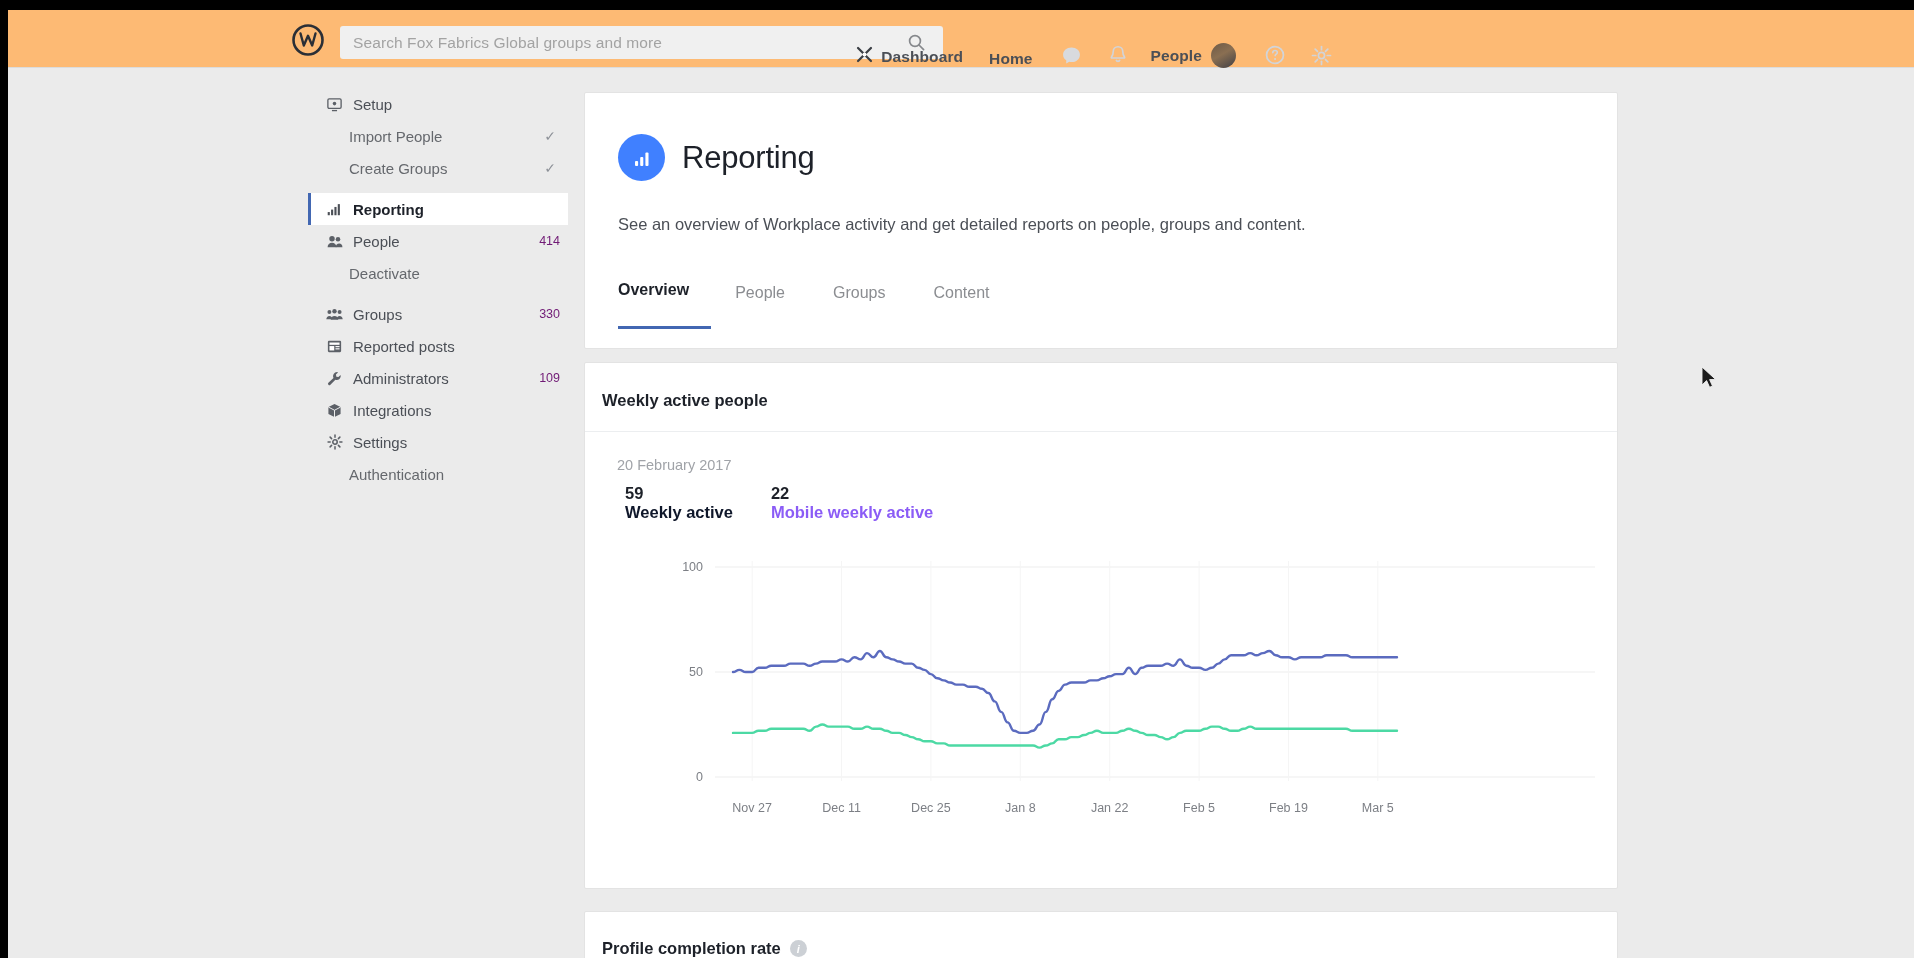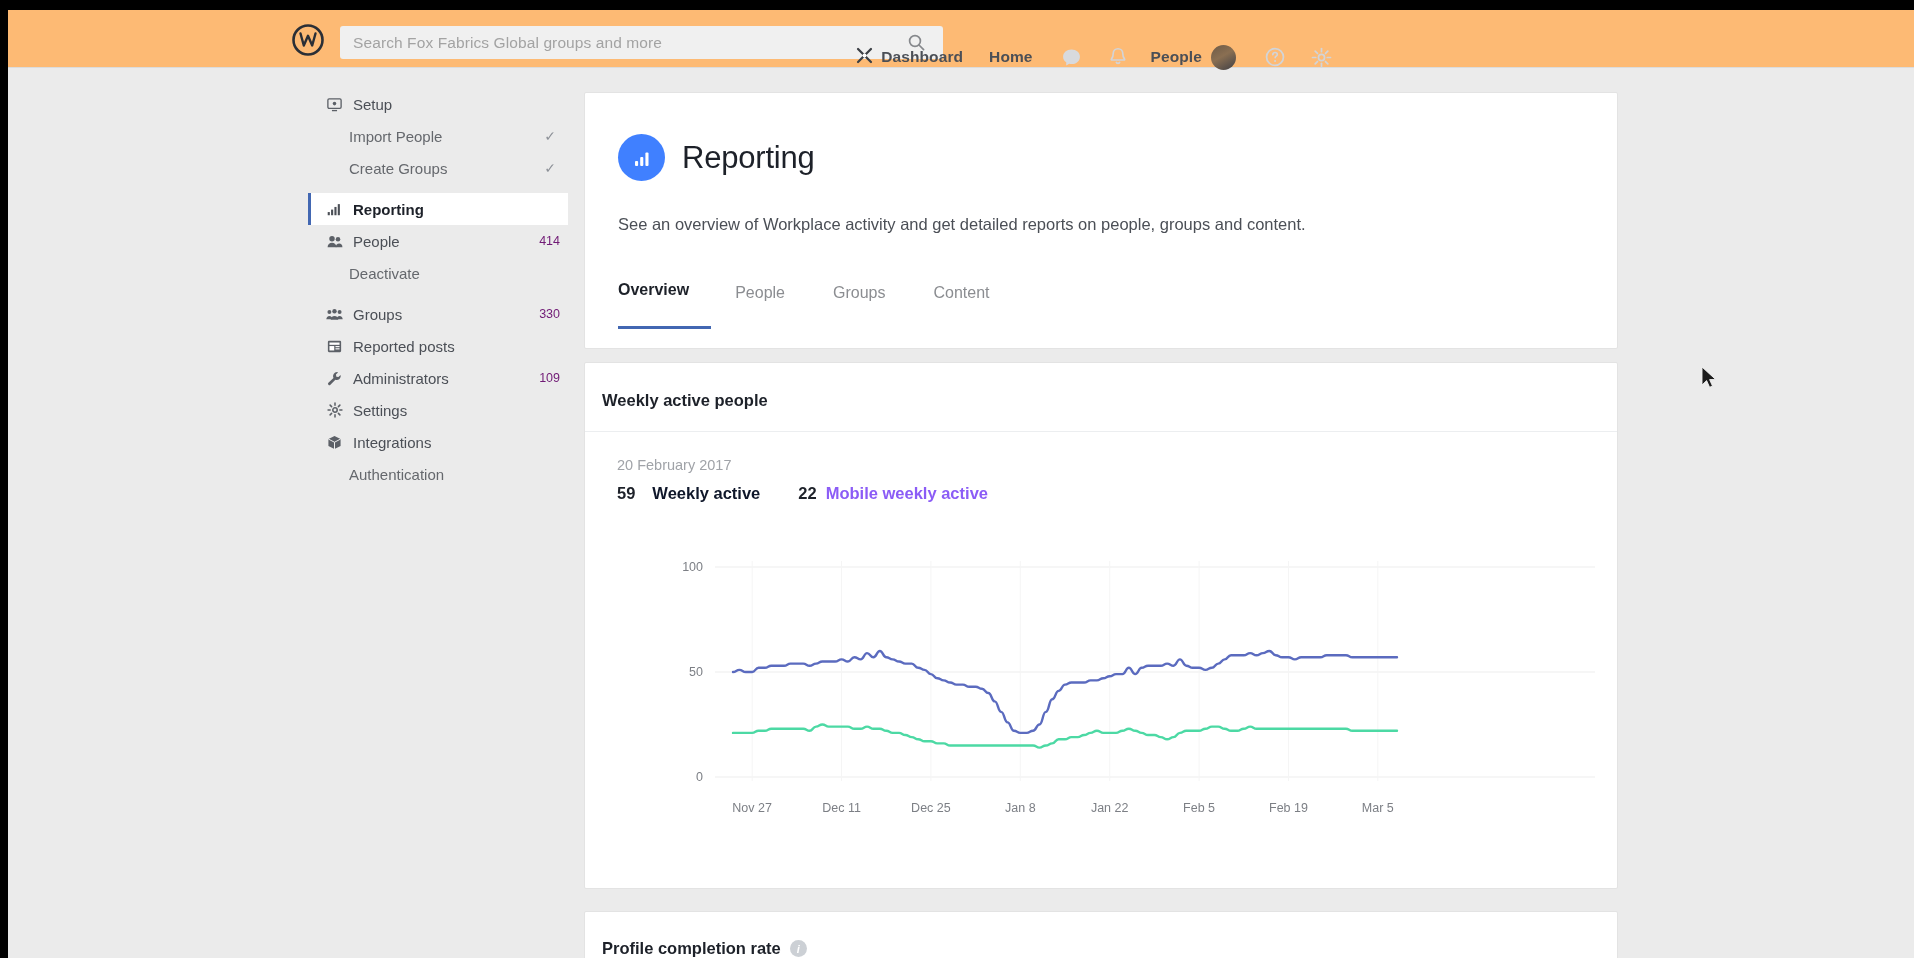--- a/index.html
+++ b/index.html
@@ -35,21 +35,21 @@
   }
   #search-placeholder {
     position: absolute; left: 13px; top: 8px;
     font-size: 15.5px; color: #a3a3a3; letter-spacing: .1px;
     white-space: nowrap;
   }
   #search-icon {
     position: absolute; right: 18px; top: 8px;
     width: 17px; height: 17px;
   }
-  .nav-right { position: absolute; top: 18px; height: 58px; display: flex; align-items: center; }
+  .nav-right { position: absolute; top: 0; height: 58px; display: flex; align-items: flex-end; }
   #nav-right { right: 560px; }
   .nav-item {
     display: flex; align-items: center; gap: 7px;
     margin-right: 26px;
     font-size: 15.5px; color: #4b4f56; font-weight: bold;
     letter-spacing: .1px; white-space: nowrap;
   }
   .nav-plain { font-weight: bold; color: #4b4f56; }
   .nav-icon-btn {
     width: 26px; height: 26px; margin-right: 20px;
@@ -144,21 +144,21 @@
     border-top: 1px solid #eceef0;
   }
   #chart-date {
     position: absolute; left: 32px; top: 94px;
     font-size: 14.5px; color: #a0a3a8;
   }
   #chart-legend {
     position: absolute; left: 32px; top: 121px;
     display: flex; align-items: baseline;
   }
-  .legend-group { display: flex; align-items: baseline; margin-right: 38px; white-space: nowrap; }
+  .legend-group { display: flex; align-items: baseline; margin-right: 38px; white-space: nowrap; flex-direction: column; }
   .legend-val { font-size: 16.5px; font-weight: bold; color: #1d2129; margin-right: 9px; }
   .legend-lbl { font-size: 16.5px; font-weight: bold; }
 
   #plot { position: absolute; left: 0; top: 158px; width: 100%; height: 360px; }
 
   #profile-title {
     position: absolute; left: 17px; top: 27px;
     display: flex; align-items: center; gap: 9px;
     font-size: 16.5px; font-weight: bold; color: #1d2129;
   }
@@ -337,47 +337,47 @@
         <span class="side-ico">
           <svg viewBox="0 0 17 17" width="15" height="15">
             <path d="M11.4 1.2a4.6 4.6 0 0 0-4.1 6.6L1.6 13.4a1.6 1.6 0 0 0 2.3 2.3l5.6-5.7a4.6 4.6 0 0 0 5.9-5.6l-2.5 2.5-2.3-.5-.5-2.3 2.4-2.4a4.8 4.8 0 0 0-1.1-.5z" fill="#5c6067"></path>
           </svg>
         </span>
         <span class="side-label">Administrators</span>
         <span class="side-count">109</span>
       </div>
       <div class="side-row">
         <span class="side-ico">
+          <svg viewBox="0 0 17 17" width="15" height="15">
+            <path d="M8.5 1 15.4 4.6v7.8L8.5 16 1.6 12.4V4.6z" fill="#5c6067"></path>
+            <path d="M1.6 4.6 8.5 8.2l6.9-3.6" fill="none" stroke="#fff" stroke-width="1"></path>
+            <line x1="8.5" y1="8.2" x2="8.5" y2="16" stroke="#fff" stroke-width="1"></line>
+          </svg>
+        </span>
+        <span class="side-label">Integrations</span>
+      </div>
+      <div class="side-row">
+        <span class="side-ico">
           <svg viewBox="0 0 18 18" width="16" height="16">
             <g fill="none" stroke="#5c6067" stroke-width="1.7">
               <circle cx="9" cy="9" r="2.5"></circle>
               <g stroke-linecap="round">
                 <line x1="9" y1="1.2" x2="9" y2="3.6"></line>
                 <line x1="9" y1="14.4" x2="9" y2="16.8"></line>
                 <line x1="1.2" y1="9" x2="3.6" y2="9"></line>
                 <line x1="14.4" y1="9" x2="16.8" y2="9"></line>
                 <line x1="3.5" y1="3.5" x2="5.2" y2="5.2"></line>
                 <line x1="12.8" y1="12.8" x2="14.5" y2="14.5"></line>
                 <line x1="14.5" y1="3.5" x2="12.8" y2="5.2"></line>
                 <line x1="5.2" y1="12.8" x2="3.5" y2="14.5"></line>
               </g>
             </g>
           </svg>
         </span>
         <span class="side-label">Settings</span>
-      </div>
-      <div class="side-row">
-        <span class="side-ico">
-          <svg viewBox="0 0 17 17" width="15" height="15">
-            <path d="M8.5 1 15.4 4.6v7.8L8.5 16 1.6 12.4V4.6z" fill="#5c6067"></path>
-            <path d="M1.6 4.6 8.5 8.2l6.9-3.6" fill="none" stroke="#fff" stroke-width="1"></path>
-            <line x1="8.5" y1="8.2" x2="8.5" y2="16" stroke="#fff" stroke-width="1"></line>
-          </svg>
-        </span>
-        <span class="side-label">Integrations</span>
       </div>
       <div class="side-row sub">
         <span class="side-label">Authentication</span>
       </div>
     </div>
 
   <div class="card" id="card-header">
     <div id="rep-icon">
       <svg viewBox="0 0 24 24" width="24" height="24">
         <rect x="5" y="15" width="3.1" height="5" rx="1" fill="#fff"></rect>

